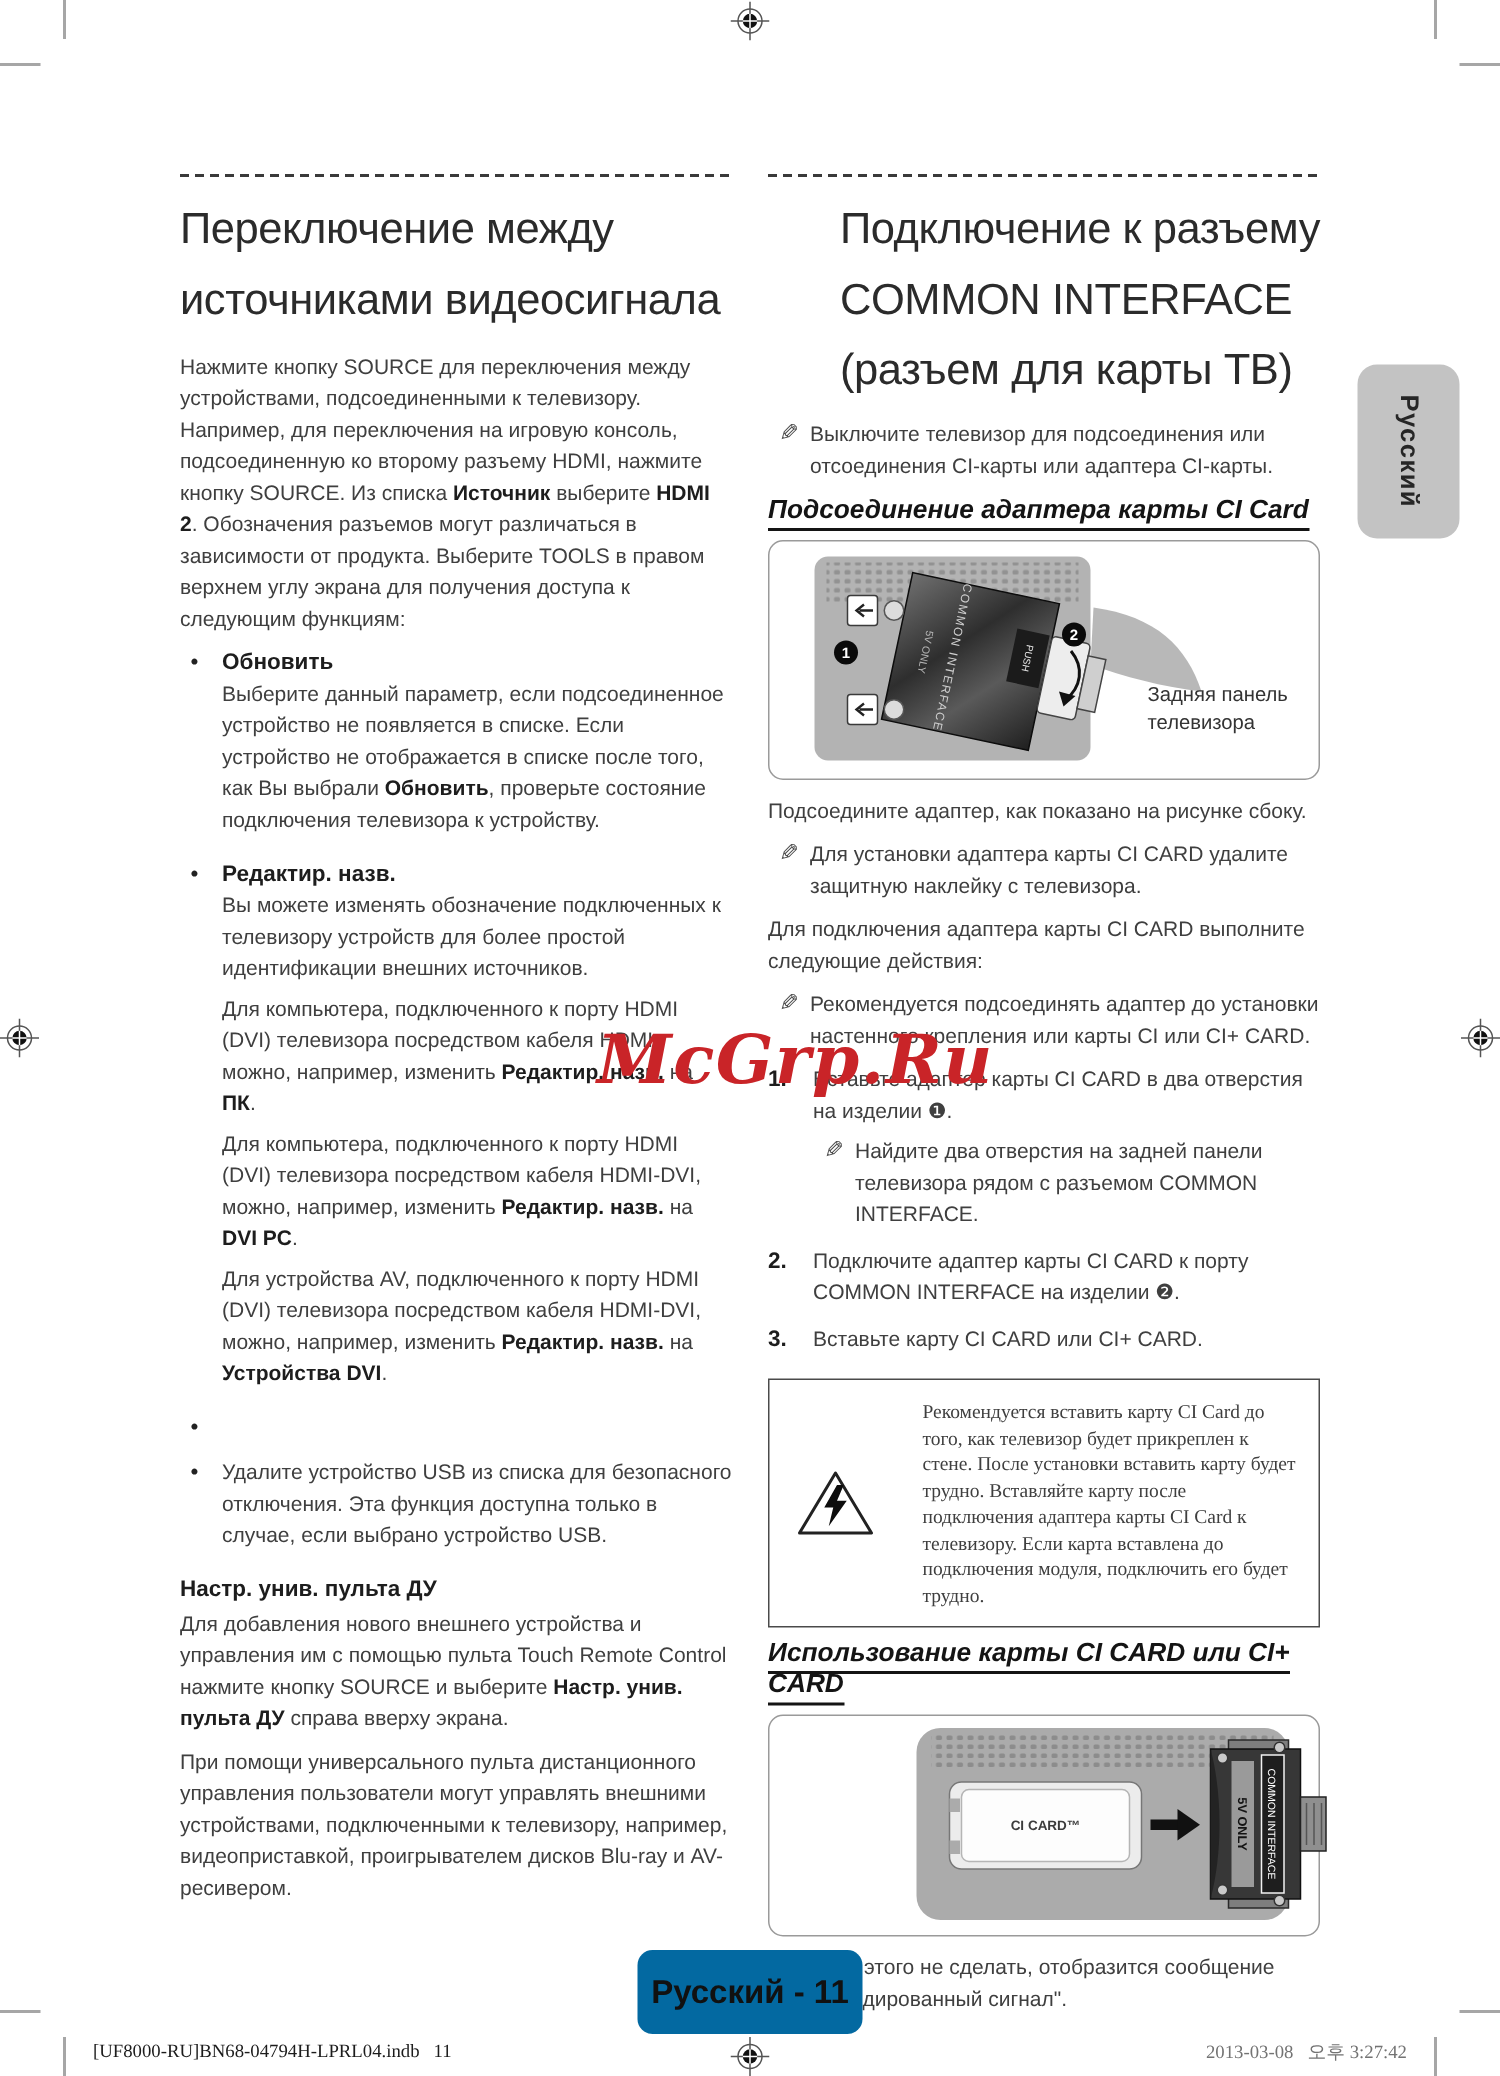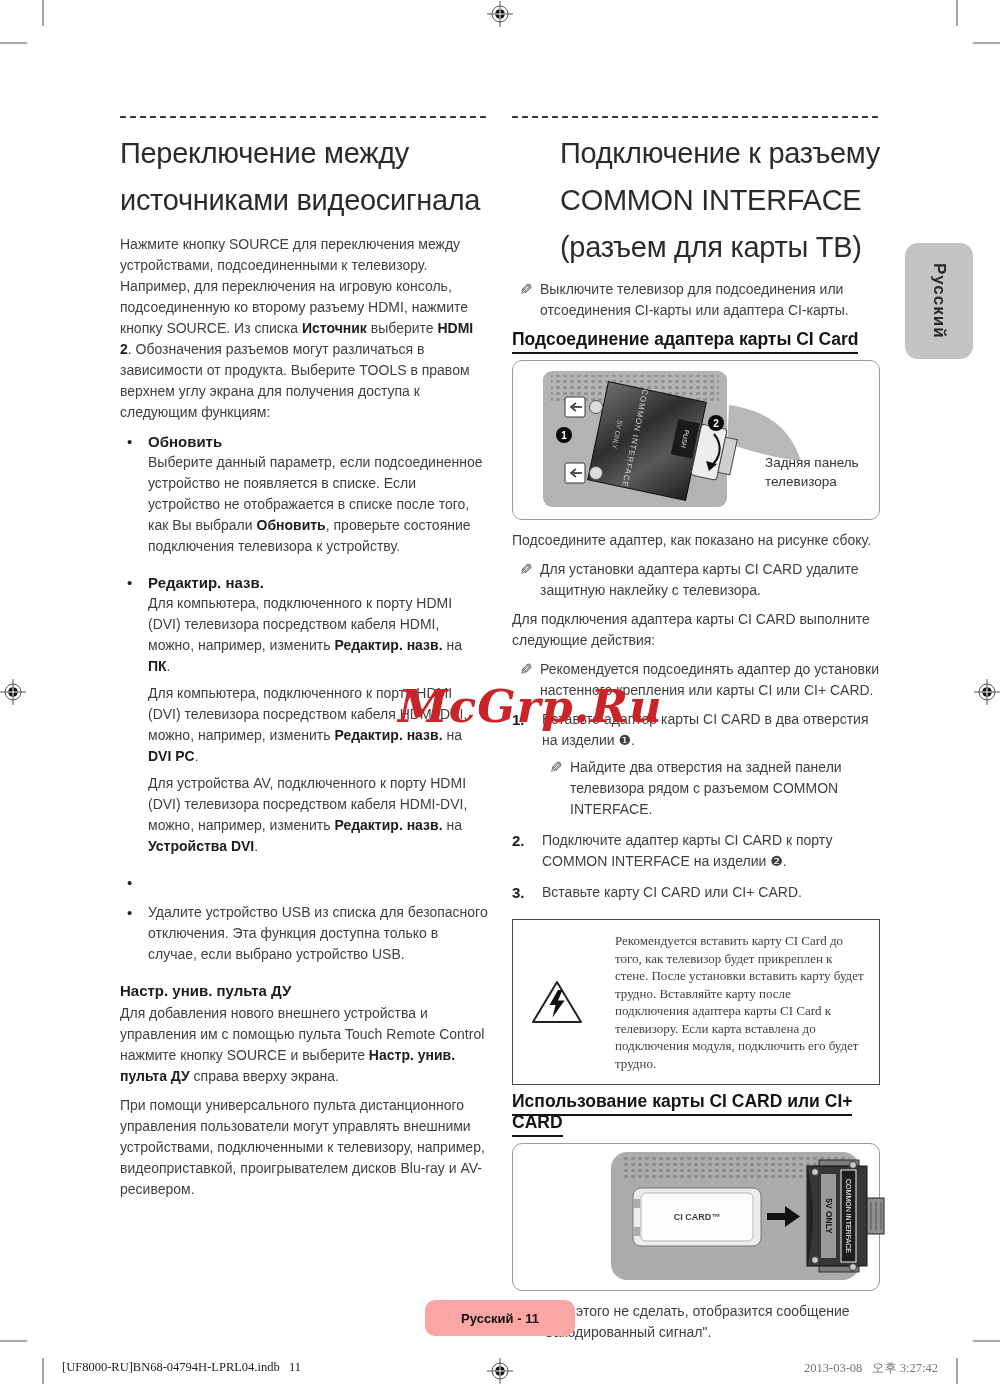--- a/index.html
+++ b/index.html
@@ -32,21 +32,21 @@
   .li-body { flex:1; }
   .bt { font-size:15px; line-height:21px; }
   .li-body p { margin:0 0 6px 0; }
   .subhead { font-weight:700; color:#1d1d1d; font-size:15px; line-height:21px; margin:2px 0 2px 0; }
 
   .note { display:flex; margin-bottom:8px; }
   .nicon { flex:0 0 28px; font-size:16px; color:#4a4a4a; line-height:21px; transform:scaleX(-1); transform-origin:center; text-align:center; }
   .note-body { flex:1; }
 
   h2.sec { margin:6px 0 10px 0; font-size:17.5px; }
-  h2.sec span { font-weight:700; color:#141414; border-bottom:2px solid #141414; padding-bottom:3px; }
+  h2.sec span { font-weight:700; color:#141414; border-bottom:2px solid #141414; padding-bottom:3px;font-style:italic; }
 
   .figure { position:relative; border:1px solid #9a9a9a; border-radius:10px; background:#fff; margin-bottom:10px; }
   .fig1 { height:158px; }
   .fig2 { height:146px;padding-left:40px; }
   .fig1-caption { position:absolute; left:252px; top:92px; width:120px; font-size:13.5px; line-height:19px; color:#333; }
 
   .step { display:flex; margin-bottom:10px; }
   .snum { flex:0 0 30px; font-size:15px; line-height:21px; }
   .step-body { flex:1; }
   .step-body .note { margin-top:6px; margin-bottom:0; }
@@ -55,23 +55,23 @@
   .warn-text { font-size:13px; line-height:17.5px; color:#3f3f3f; margin:0; flex:1; }
 
   .watermark { position:absolute; left:398px; top:680px; z-index:40;
                font-family:"DejaVu Serif","Liberation Serif",serif; font-style:italic; font-weight:700;
                font-size:45px; letter-spacing:1px; }
 
   .lang-tab { position:absolute; left:905px; top:243px; width:68px; height:116px; background:#c3c3c3;
               border-radius:13px; display:flex; align-items:center; justify-content:center; }
   .lang-tab span { writing-mode:vertical-rl; font-weight:700; font-size:17px; color:#262626; letter-spacing:1px; }
 
-  .page-tab { position:absolute; left:425px; top:1300px; width:150px; height:36px; background:#fca5a5;
+  .page-tab { position:absolute; left:425px; top:1300px; width:150px; height:56px; background:#0369a1;
               border-radius:10px; display:flex; align-items:center; justify-content:center;
-              font-weight:700; font-size:13px; color:#111; }
+              font-weight:700; font-size:22px; color:#111; }
 
   .print-left  { position:absolute; left:62px;  top:1360px; font-family:"Liberation Serif","DejaVu Serif",serif;
                  font-size:12.5px; color:#1c1c1c; white-space:pre; }
   .print-right { position:absolute; right:62px; top:1360px; font-family:"Liberation Serif","DejaVu Serif",serif;
                  font-size:12.5px; color:#737373; white-space:pre; }
 
   svg text { font-family:"Liberation Sans","DejaVu Sans",sans-serif; }
 </style>
 </head>
 <body>
@@ -136,20 +136,21 @@
       <div class="li-body">
         <div class="bt">Обновить</div>
         <p class="li-text"><span>Выберите данный параметр, если подсоединенное устройство не появляется в списке. Если устройство не отображается в списке после того, как Вы выбрали </span><span class="bld">Обновить</span><span>, проверьте состояние подключения телевизора к устройству.</span></p>
       </div>
     </div>
 
     <div class="li">
       <span class="dot">•</span>
       <div class="li-body">
         <div class="bt">Редактир. назв.</div>
+        <p class="li-text"><span>Вы можете изменять обозначение подключенных к телевизору устройств для более простой идентификации внешних источников.</span></p>
         <p class="li-text"><span>Для компьютера, подключенного к порту HDMI (DVI) телевизора посредством кабеля HDMI, можно, например, изменить </span><span class="bld">Редактир. назв.</span><span> на </span><span class="bld">ПК</span><span>.</span></p>
         <p class="li-text"><span>Для компьютера, подключенного к порту HDMI (DVI) телевизора посредством кабеля HDMI-DVI, можно, например, изменить </span><span class="bld">Редактир. назв.</span><span> на </span><span class="bld">DVI PC</span><span>.</span></p>
         <p class="li-text"><span>Для устройства AV, подключенного к порту HDMI (DVI) телевизора посредством кабеля HDMI-DVI, можно, например, изменить </span><span class="bld">Редактир. назв.</span><span> на </span><span class="bld">Устройства DVI</span><span>.</span></p>
       </div>
     </div>
 
     <div class="li">
       <span class="dot">•</span>
       <div class="li-body">
       </div>

